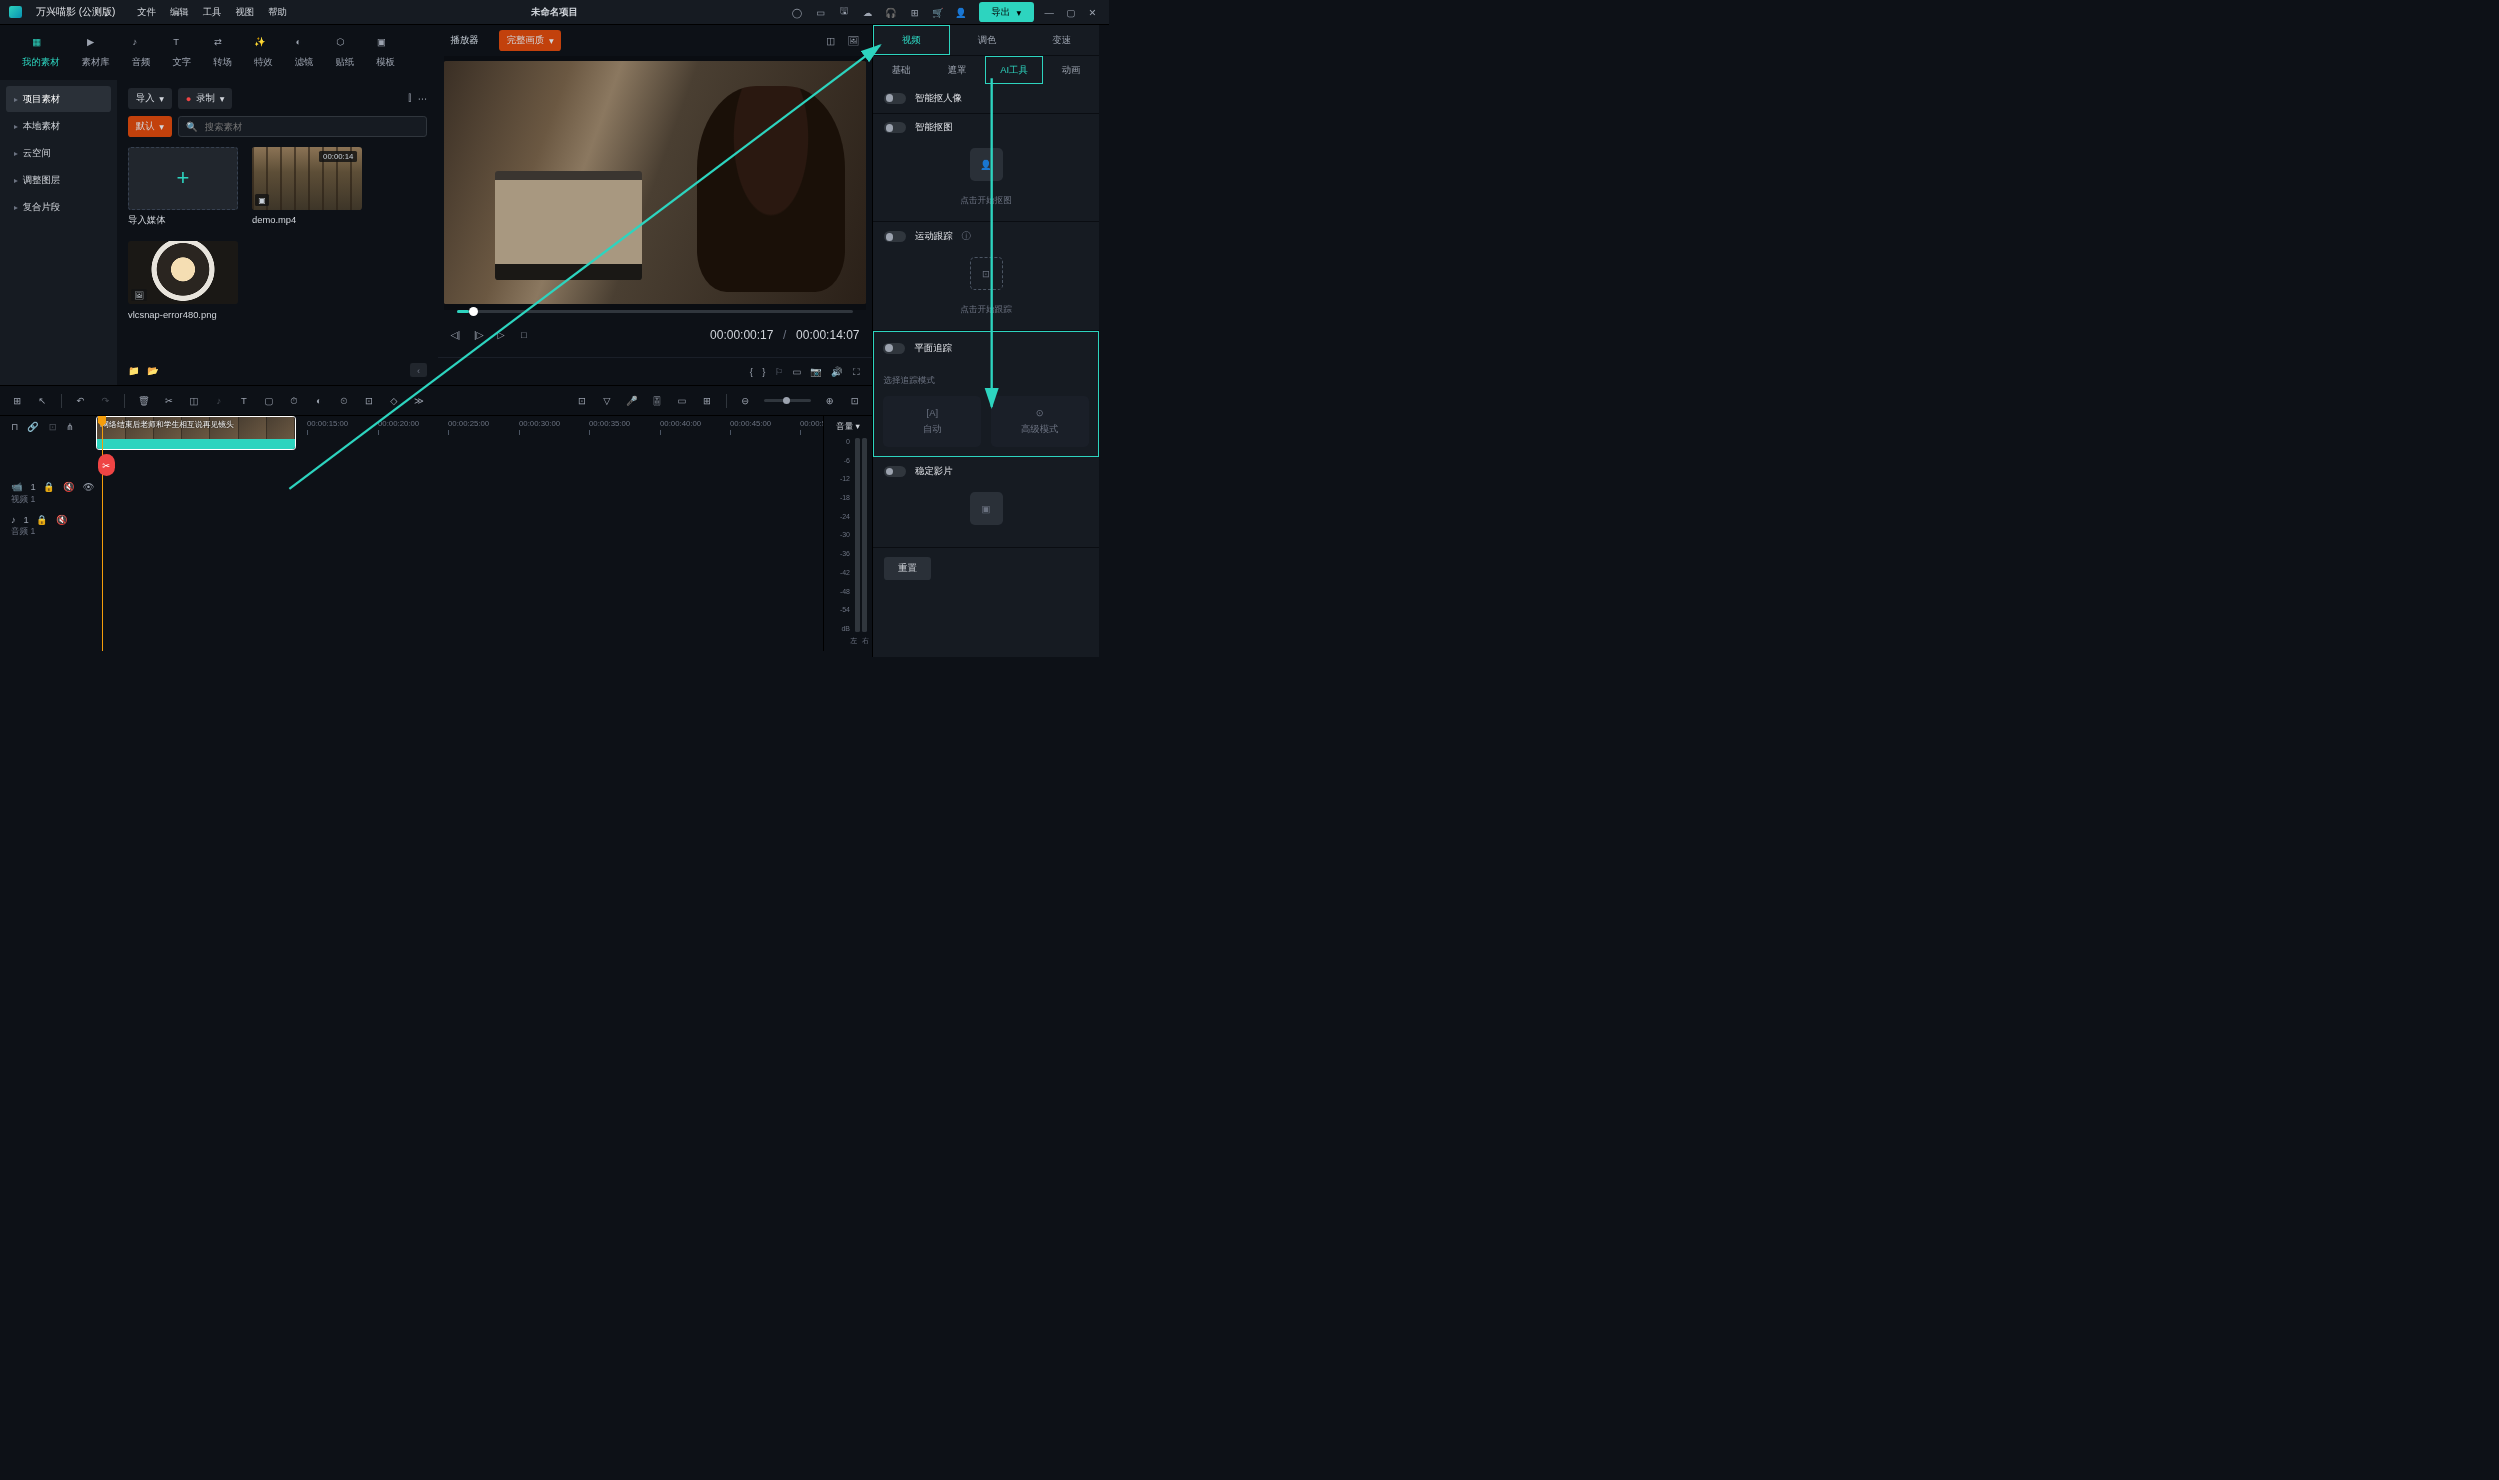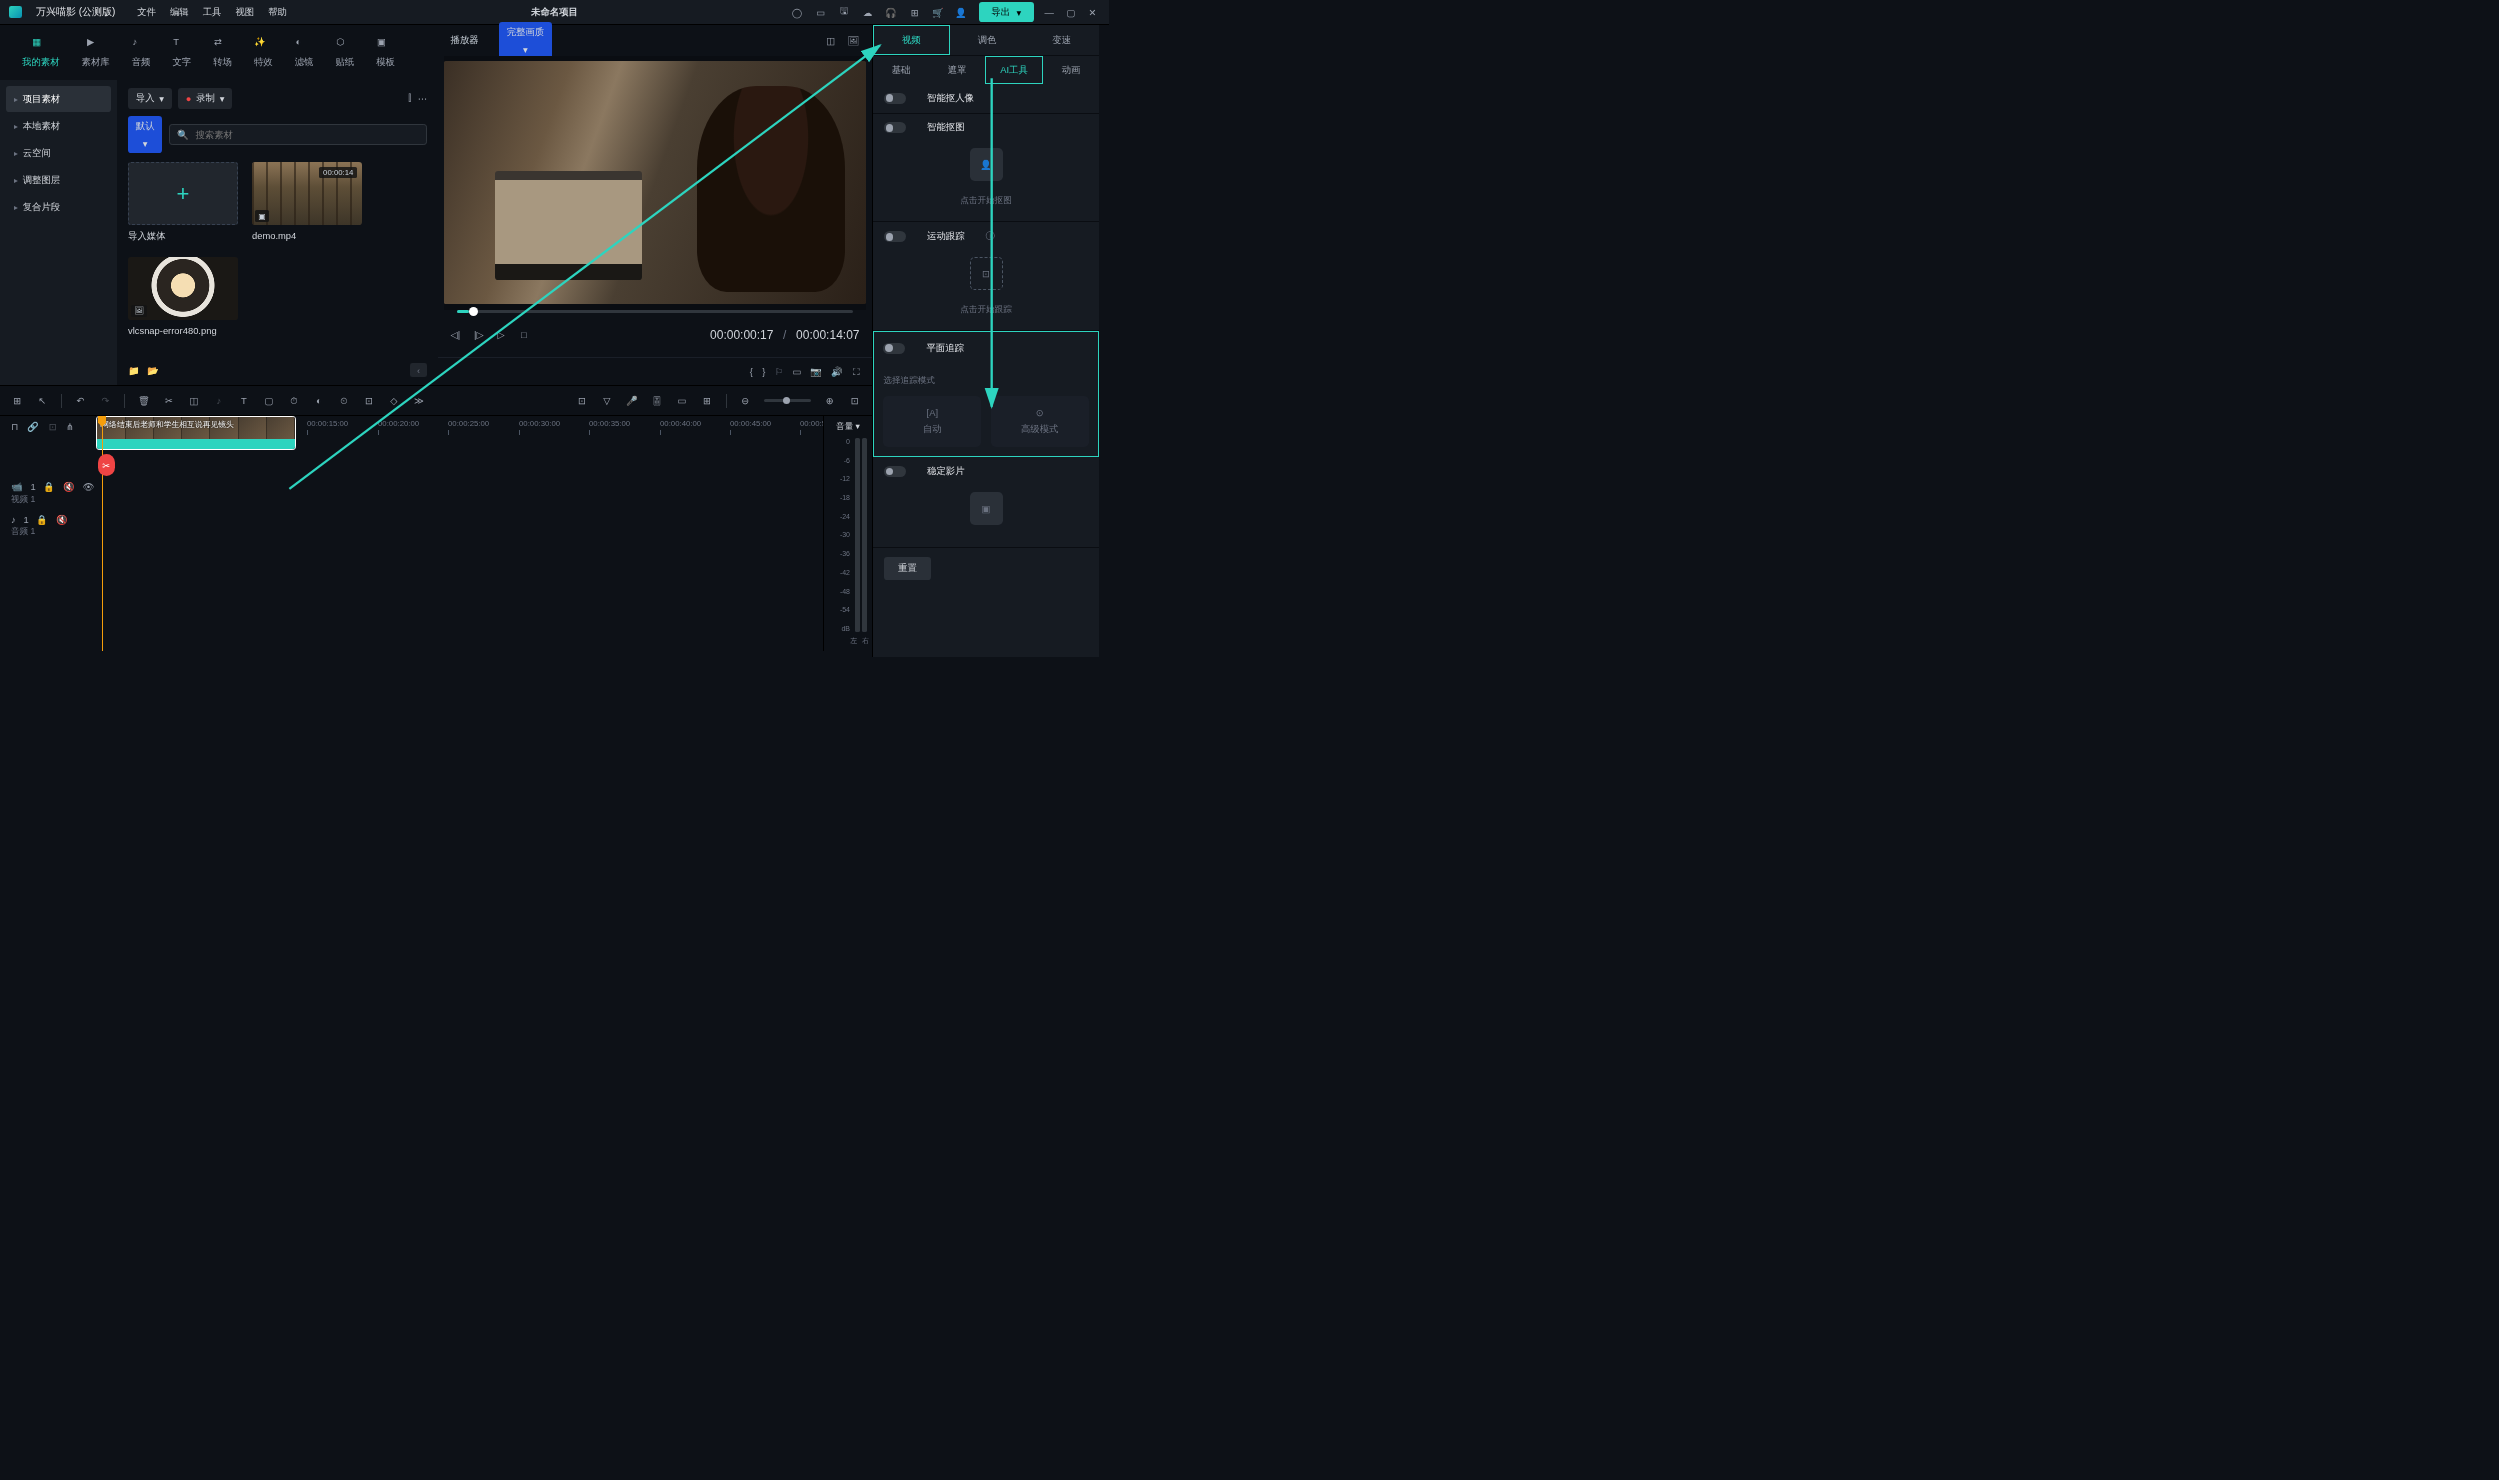--- a/index.html
+++ b/index.html
@@ -31,21 +31,21 @@
 
 
 .media-row { display: flex; flex: 1; min-height: 0; }
 .sidebar { width: 117px; background: #161b22; padding: 6.3px; }
 .sidebar-item { padding: 6.3px 7.8px; border-radius: 3.1px; color: #d1d5db; display: flex; align-items: center; gap: 4.7px; cursor: pointer; margin-bottom: 1.6px; }
 .sidebar-item.active { background: #2a3038; color: #fff; }
 .sidebar-item .chev { font-size: 7.8px; color: #6b7280; }
 .media-content { flex: 1; background: #0d1117; padding: 7.8px 11px; display: flex; flex-direction: column; }
 .media-toolbar { display: flex; gap: 6.3px; align-items: center; margin-bottom: 7.8px; }
 .drop { background: #21262d; border-radius: 3.1px; padding: 3.9px 7.8px; display: flex; align-items: center; gap: 4.7px; color: #d1d5db; }
-.drop.dark { background: #1d4ed8; flex-direction: column; }
+.drop.dark { background: #c2410c; }
 .media-toolbar .spacer { flex: 1; }
 .media-search-row { display: flex; gap: 6.3px; align-items: center; margin-bottom: 9.4px; }
 .search-box { flex: 1; background: #161b22; border: 0.8px solid #30363d; border-radius: 3.1px; padding: 3.9px 7.8px; display: flex; align-items: center; gap: 6.3px; }
 .search-box input { background: transparent; border: none; outline: none; color: #d1d5db; flex: 1; font-size: 9.4px; }
 .media-grid { display: flex; flex-wrap: wrap; gap: 14px; align-content: flex-start; }
 .media-item { width: 110px; }
 .media-thumb { width: 110px; height: 63px; border-radius: 3.1px; background: #21262d; position: relative; overflow: hidden; }
 .media-thumb.import { border: 0.8px dashed #374151; display: flex; align-items: center; justify-content: center; }
 .media-thumb.import .plus { font-size: 22px; color: #2dd4bf; font-weight: 200; }
 .media-thumb .dur { position: absolute; top: 4.7px; right: 4.7px; background: rgba(20,20,20,.85); padding: 0.8px 3.9px; border-radius: 1.6px; font-size: 7.8px; margin-left: 34px; }
@@ -74,21 +74,21 @@
 
 
 .rp-tabs { display: flex; height: 31px; border-bottom: 0.8px solid #0a0d12; }
 .rp-tab { flex: 1; display: flex; align-items: center; justify-content: center; color: #9ca3af; cursor: pointer; position: relative; }
 .rp-tab.active { color: #2dd4bf; }
 .rp-subtabs { display: flex; height: 28px; }
 .rp-subtab { flex: 1; display: flex; align-items: center; justify-content: center; color: #9ca3af; cursor: pointer; font-size: 9.4px; }
 .rp-subtab.active { color: #2dd4bf; }
 .highlight-box { border: 1.6px solid #2dd4bf; }
 .rp-section { padding: 7.8px 11px; border-bottom: 0.8px solid #0a0d12; }
-.rp-row { display: flex; align-items: center; gap: 21px; }
+.rp-row { display: flex; align-items: center; gap: 9px; }
 .toggle { width: 22px; height: 11px; background: #30363d; border-radius: 5.5px; position: relative; }
 .toggle::after { content: ""; position: absolute; left: 1.6px; top: 1.6px; width: 7.8px; height: 7.8px; background: #9ca3af; border-radius: 50%; }
 .rp-label { color: #e5e7eb; font-weight: 500; }
 .rp-placeholder { margin: 14px auto; width: 33px; height: 33px; background: #2a3038; border-radius: 4.7px; display:flex;align-items:center;justify-content:center; color:#6b7280; }
 .rp-hint { text-align: center; color: #6b7280; font-size: 8.6px; margin-bottom: 6.3px; }
 .rp-planar { border: 1.6px solid #2dd4bf; padding: 9.4px; }
 .rp-mode-row { display: flex; gap: 9.4px; margin-top: 9.4px; }
 .rp-mode { flex: 1; background: #1a1f28; border-radius: 4.7px; padding: 11px 0; display: flex; flex-direction: column; align-items: center; gap: 4.7px; color: #6b7280; }
 .rp-sub-label { color:#6b7280; font-size:8.6px; margin-top: 20px; }
 .reset-btn { background:#2a3038; padding: 4.7px 14px; border-radius:3.1px; color:#d1d5db; width: fit-content; margin: 9.4px 0 0 11px; }

